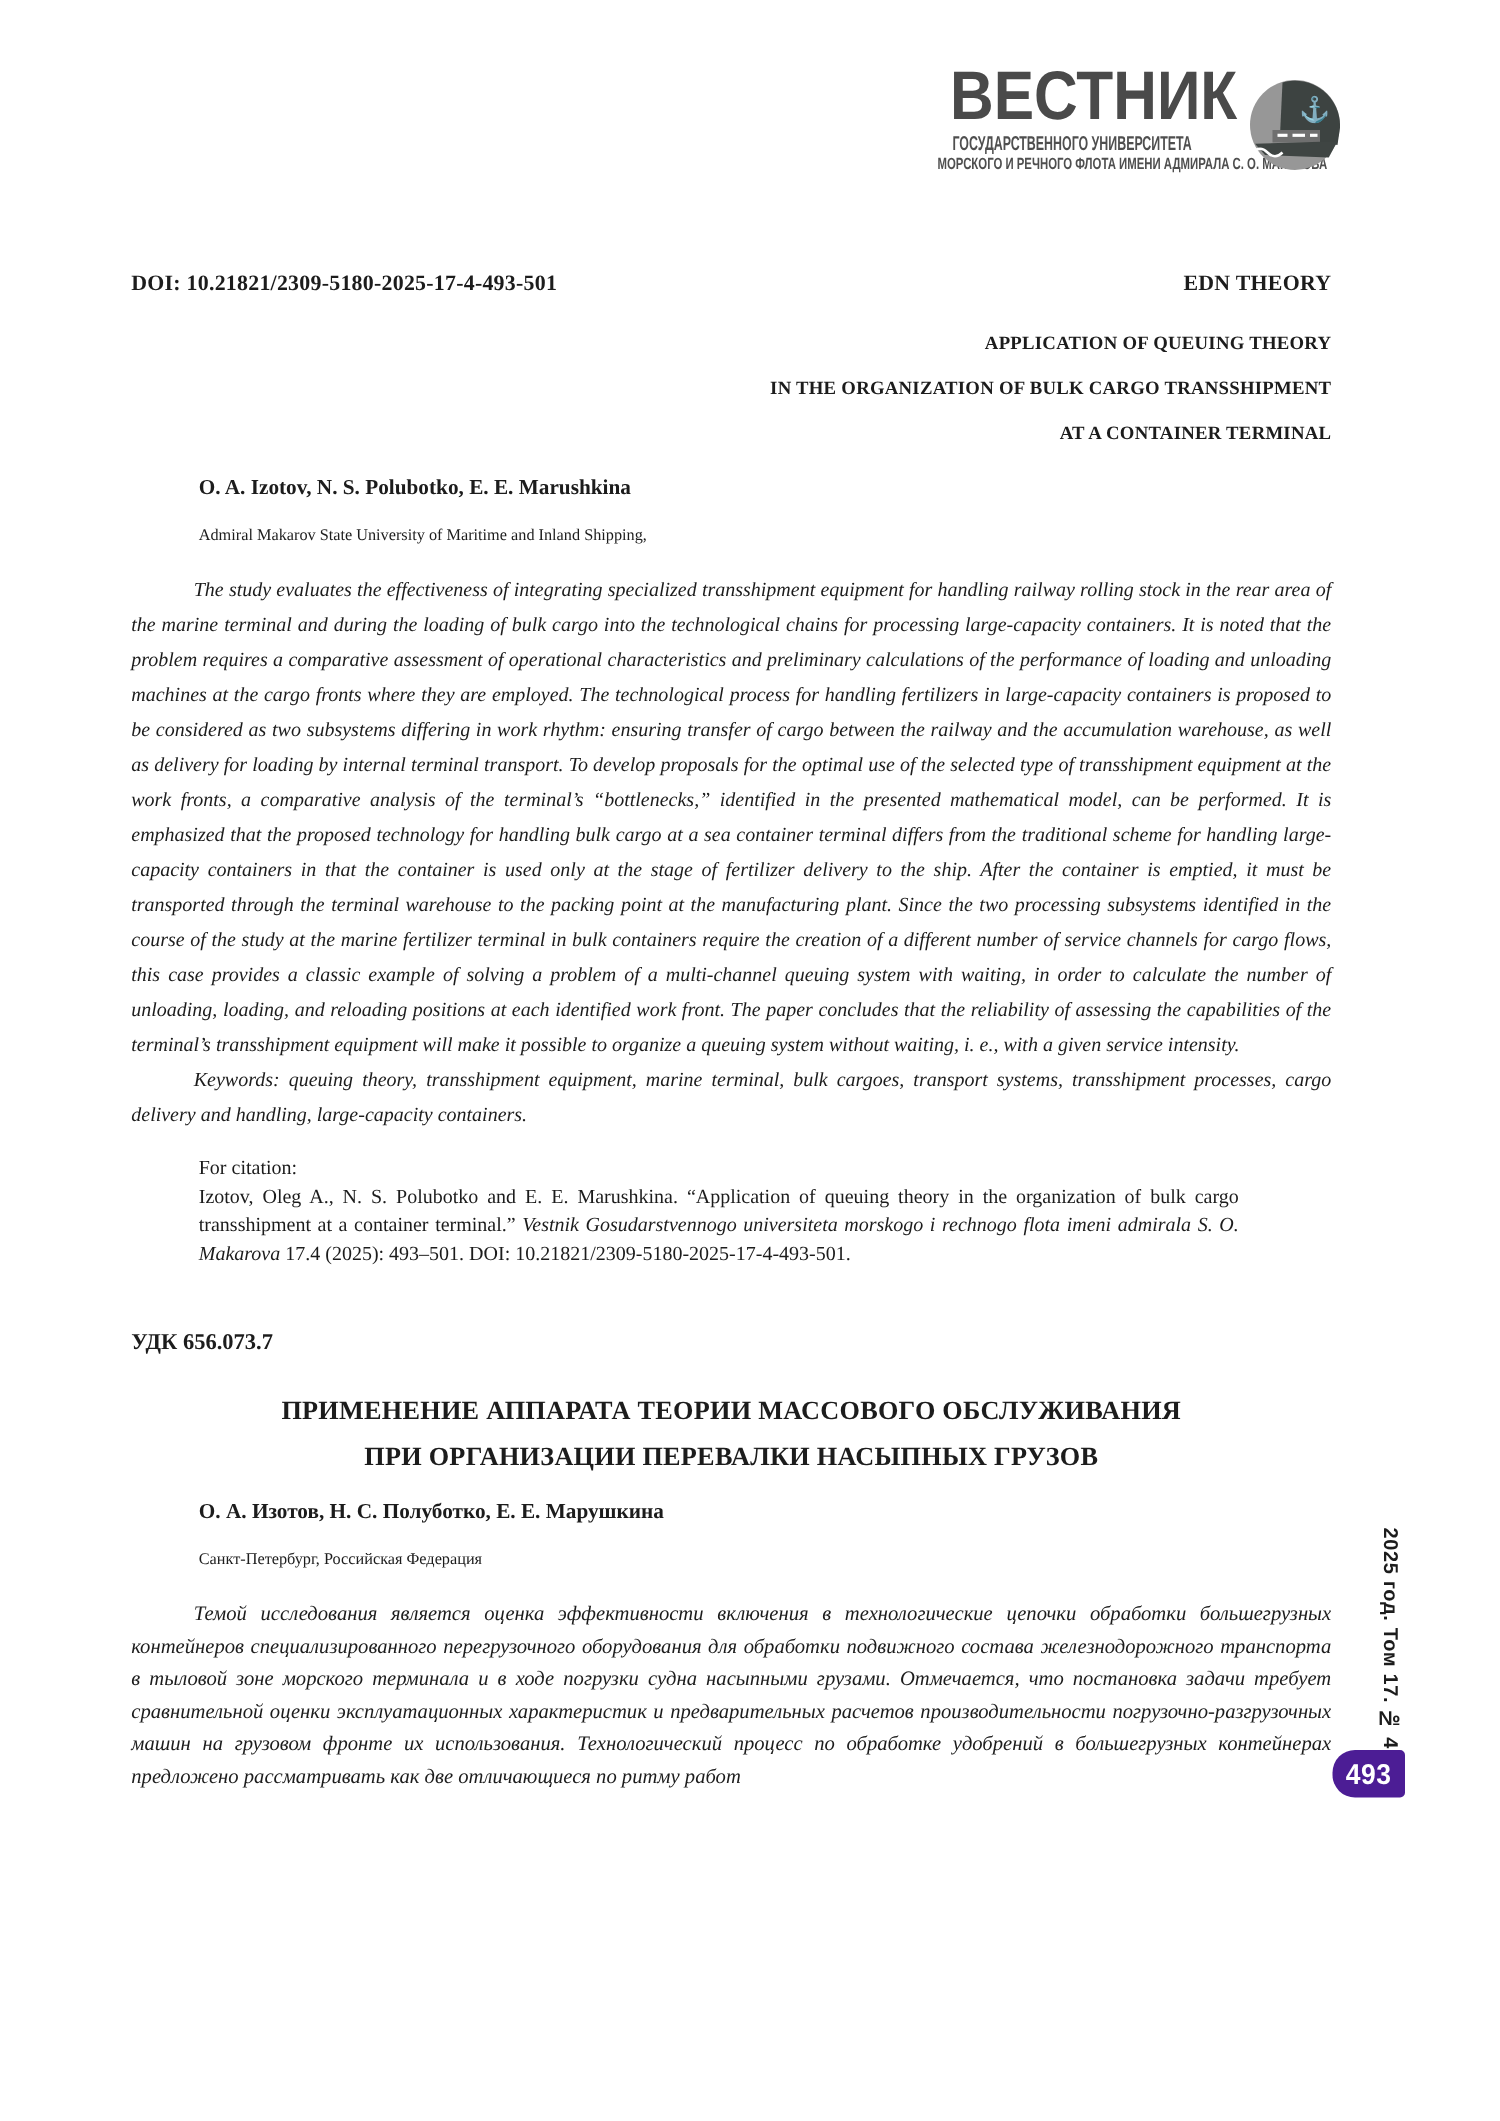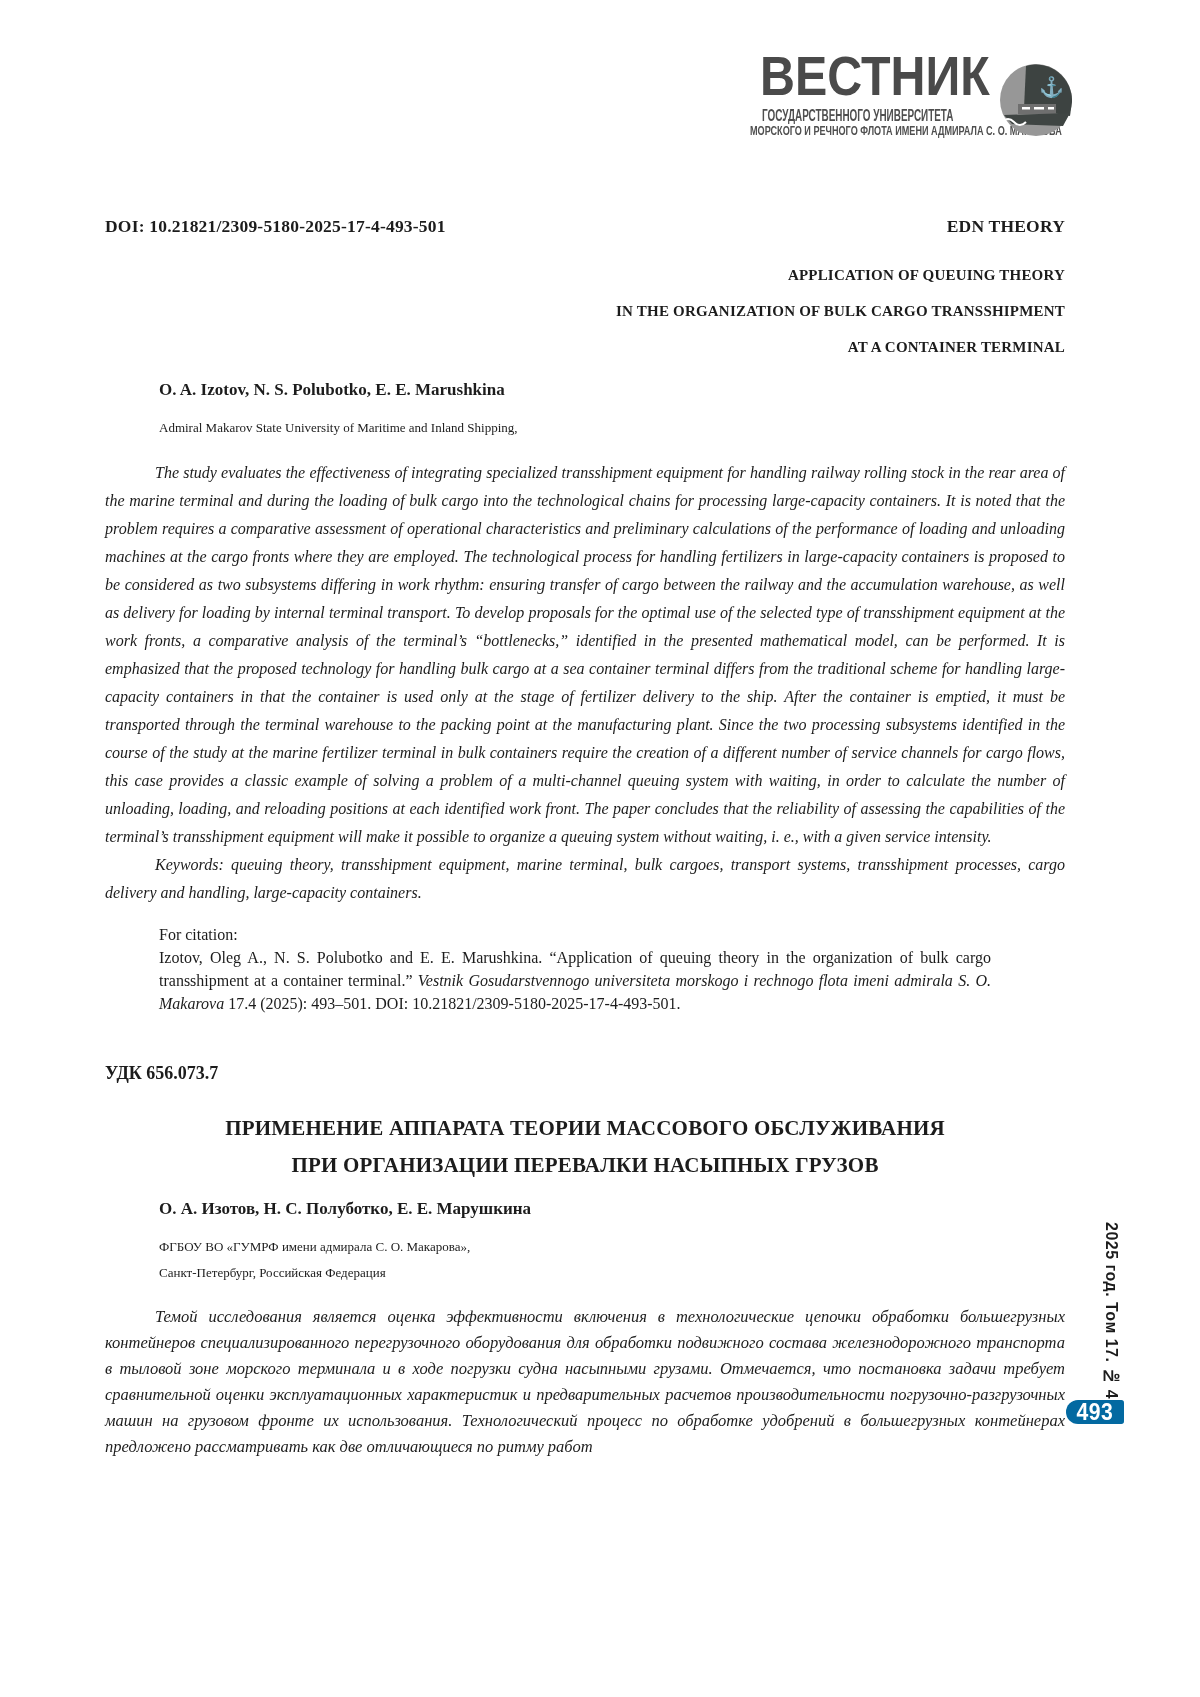--- a/index.html
+++ b/index.html
@@ -44,22 +44,22 @@
   .title-ru { margin-top:26px; text-align:center; font-weight:bold; font-size:21px;
               line-height:37px; letter-spacing:0.2px; }
   .abstract-ru { margin-top:18px; font-style:italic; font-size:16.5px; line-height:26px;
                  text-align:justify; text-indent:50px; }
 
   
   .issue-vertical { position:absolute; left:1102px; top:1222px;
                     writing-mode:vertical-rl; font-family:"Liberation Sans", sans-serif;
                     font-weight:bold; font-size:16px; letter-spacing:0.5px; color:#1c1c1c;
                     white-space:nowrap; }
-  .page-badge { position:absolute; left:1066px; top:1400px; width:58px; height:24px;
-                background:#0369a1; border-radius:18px 4px 4px 18px;
+  .page-badge { position:absolute; left:1066px; top:1400px; width:58px; height:38px;
+                background:#4c1d95; border-radius:18px 4px 4px 18px;
                 display:flex; align-items:center; justify-content:center; }
   .page-badge span { color:#ffffff; font-family:"Liberation Sans", sans-serif;
                      font-weight:bold; font-size:23px; transform:scaleX(0.92); letter-spacing:0.5px; }
 </style>
 </head>
 <body>
 
 <div class="page">
 
   <div class="logo">
@@ -116,20 +116,19 @@
     <div class="udc">УДК 656.073.7</div>
 
     <div class="title-ru">
       <div>ПРИМЕНЕНИЕ АППАРАТА ТЕОРИИ МАССОВОГО ОБСЛУЖИВАНИЯ</div>
       <div>ПРИ ОРГАНИЗАЦИИ ПЕРЕВАЛКИ НАСЫПНЫХ ГРУЗОВ</div>
     </div>
 
     <div class="authors">О. А. Изотов, Н. С. Полуботко, Е. Е. Марушкина</div>
 
     <div class="affil">
-      <div>ФГБОУ ВО «ГУМРФ имени адмирала С. О. Макарова»,</div>
       <div>Санкт-Петербург, Российская Федерация</div>
     </div>
 
     <p class="abstract-ru">Темой исследования является оценка эффективности включения в технологические цепочки обработки большегрузных контейнеров специализированного перегрузочного оборудования для обработки подвижного состава железнодорожного транспорта в тыловой зоне морского терминала и в ходе погрузки судна насыпными грузами. Отмечается, что постановка задачи требует сравнительной оценки эксплуатационных характеристик и предварительных расчетов производительности погрузочно-разгрузочных машин на грузовом фронте их использования. Технологический процесс по обработке удобрений в большегрузных контейнерах предложено рассматривать как две отличающиеся по ритму работ</p>
 
   </div>
 </div>
 
 </body></html>

